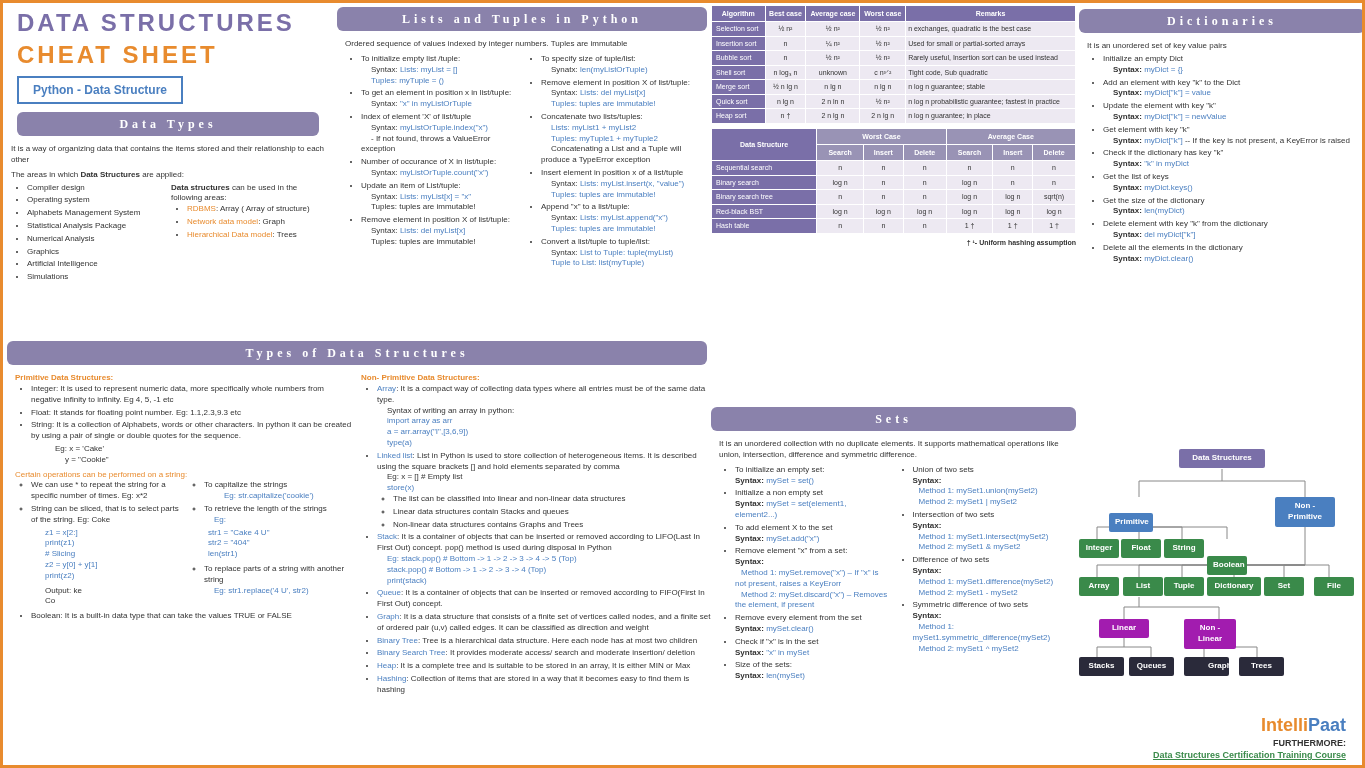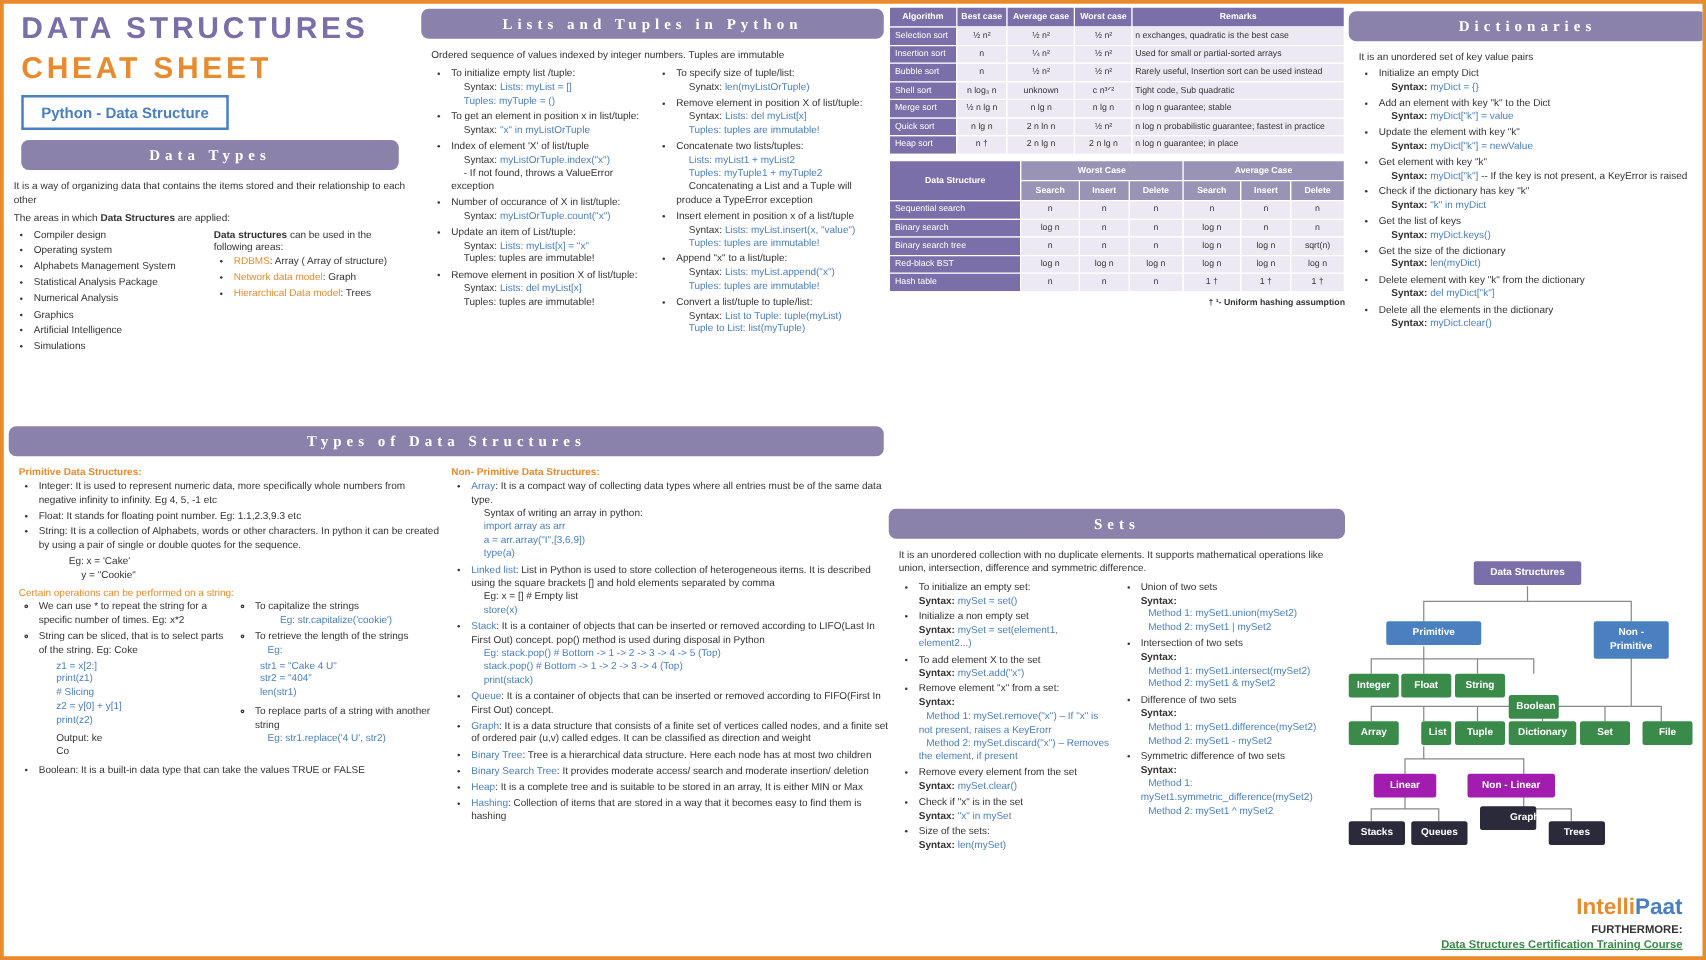--- a/index.html
+++ b/index.html
@@ -141,21 +141,25 @@
         </div>
       </div>
       <ul style="margin-top:4px">
           <li>Boolean: It is a built-in data type that can take the values TRUE or FALSE</li>
         </ul>
     </div>
     <div>
       <div class="orange" style="font-weight:bold">Non- Primitive Data Structures:</div>
       <ul id="non-list">
           <li><span class="blue">Array</span>: It is a compact way of collecting data types where all entries must be of the same data type.<br><span style="margin-left:10px">Syntax of writing an array in python:</span><br><span class="blue" style="margin-left:10px">import array as arr</span><br><span class="blue" style="margin-left:10px">a = arr.array("I",[3,6,9])</span><br><span class="blue" style="margin-left:10px">type(a)</span></li>
-          <li><span class="blue">Linked list</span>: List in Python is used to store collection of heterogeneous items. It is described using the square brackets [] and hold elements separated by comma<br><span style="margin-left:10px">Eg: x = [] # Empty list</span><br><span class="blue" style="margin-left:10px">store(x)</span></li>
+          <li><span class="blue">Linked list</span>: List in Python is used to store collection of heterogeneous items. It is described using the square brackets [] and hold elements separated by comma<br><span style="margin-left:10px">Eg: x = [] # Empty list</span><br><span class="blue" style="margin-left:10px">store(x)</span><ul class="sub">
+              <li>The list can be classified into linear and non-linear data structures</li>
+              <li>Linear data structures contain Stacks and queues</li>
+              <li>Non-linear data structures contains Graphs and Trees</li>
+            </ul></li>
           <li><span class="blue">Stack</span>: It is a container of objects that can be inserted or removed according to LIFO(Last In First Out) concept. pop() method is used during disposal in Python<br><span class="blue" style="margin-left:10px">Eg: stack.pop() # Bottom -&gt; 1 -&gt; 2 -&gt; 3 -&gt; 4 -&gt; 5 (Top)</span><br><span class="blue" style="margin-left:10px">stack.pop() # Bottom -&gt; 1 -&gt; 2 -&gt; 3 -&gt; 4 (Top)</span><br><span class="blue" style="margin-left:10px">print(stack)</span></li>
           <li><span class="blue">Queue</span>: It is a container of objects that can be inserted or removed according to FIFO(First In First Out) concept.</li>
           <li><span class="blue">Graph</span>: It is a data structure that consists of a finite set of vertices called nodes, and a finite set of ordered pair (u,v) called edges. It can be classified as direction and weight</li>
           <li><span class="blue">Binary Tree</span>: Tree is a hierarchical data structure. Here each node has at most two children</li>
           <li><span class="blue">Binary Search Tree</span>: It provides moderate access/ search and moderate insertion/ deletion</li>
           <li><span class="blue">Heap</span>: It is a complete tree and is suitable to be stored in an array, It is either MIN or Max</li>
           <li><span class="blue">Hashing</span>: Collection of items that are stored in a way that it becomes easy to find them is hashing</li>
         </ul>
     </div>
   </div>
@@ -337,41 +341,41 @@
   <svg width="286" height="235">
     <g stroke="#888" stroke-width="1" fill="none">
       <path d="M143 20 V32 M143 32 H60 V48 M143 32 H226 V48"></path>
       <path d="M60 68 V78 M60 78 H18 V90 M60 78 H60 V90 M60 78 H103 V90 M60 78 H148 V90"></path>
       <path d="M226 68 V116 M226 116 H18 V128 M226 116 H60 V128 M226 116 H103 V128 M226 116 H155 V128 M226 116 H205 V128 M226 116 H250 V128"></path>
       <path d="M60 148 V158 M60 158 H45 V170 M60 158 H140 V170"></path>
       <path d="M45 188 V198 M45 198 H18 V208 M45 198 H72 V208 M140 188 V198 M140 198 H125 V208 M140 198 H178 V208"></path>
     </g>
   </svg>
   <div class="node purple" style="left:100px;top:0;width:86px">Data Structures</div>
-  <div class="node bluebox" style="left:30px;top:48px;width:76px">Primitive</div>
+  <div class="node bluebox" style="left:30px;top:64px;width:44px">Primitive</div>
   <div class="node bluebox" style="left:196px;top:48px;width:60px">Non - Primitive</div>
   <div id="l2row">
       <div class="node green" style="left: 0px; top: 90px; width: 40px;">Integer</div>
       <div class="node green" style="left: 42px; top: 90px; width: 40px;">Float</div>
       <div class="node green" style="left: 85px; top: 90px; width: 40px;">String</div>
       <div class="node green" style="left: 128px; top: 90px; width: 40px; margin-top: 17px;">Boolean</div>
     </div>
   <div id="l3row">
       <div class="node green" style="left: 0px; top: 128px; width: 40px;">Array</div>
-      <div class="node green" style="left: 58px; top: 128px; width: 24px;">List</div>
+      <div class="node green" style="left: 44px; top: 128px; width: 40px;">List</div>
       <div class="node green" style="left: 85px; top: 128px; width: 40px;">Tuple</div>
       <div class="node green" style="left: 128px; top: 128px; width: 54px;">Dictionary</div>
       <div class="node green" style="left: 185px; top: 128px; width: 40px;">Set</div>
       <div class="node green" style="left: 235px; top: 128px; width: 40px;">File</div>
     </div>
   <div class="node orangebox" style="left:20px;top:170px;width:50px">Linear</div>
-  <div class="node orangebox" style="left:95px;top:170px;width:70px">Non - Linear</div>
+  <div class="node orangebox" style="left:105px;top:170px;width:52px">Non - Linear</div>
   <div id="l5row">
       <div class="node dark" style="left: 0px; top: 208px; width: 45px;">Stacks</div>
       <div class="node dark" style="left: 50px; top: 208px; width: 45px;">Queues</div>
-      <div class="node dark" style="left: 105px; top: 196px; width: 45px; padding-left: 24px;">Graphs</div>
+      <div class="node dark" style="left: 105px; top: 208px; width: 45px; padding-left: 24px;">Graphs</div>
       <div class="node dark" style="left: 160px; top: 208px; width: 45px;">Trees</div>
     </div>
 </div>
 
 <div class="logo"><span class="i">Intelli</span><span class="rest">Paat</span></div>
 <div class="furth">FURTHERMORE:</div>
 <div class="course">Data Structures Certification Training Course</div>
 
 </body></html>

